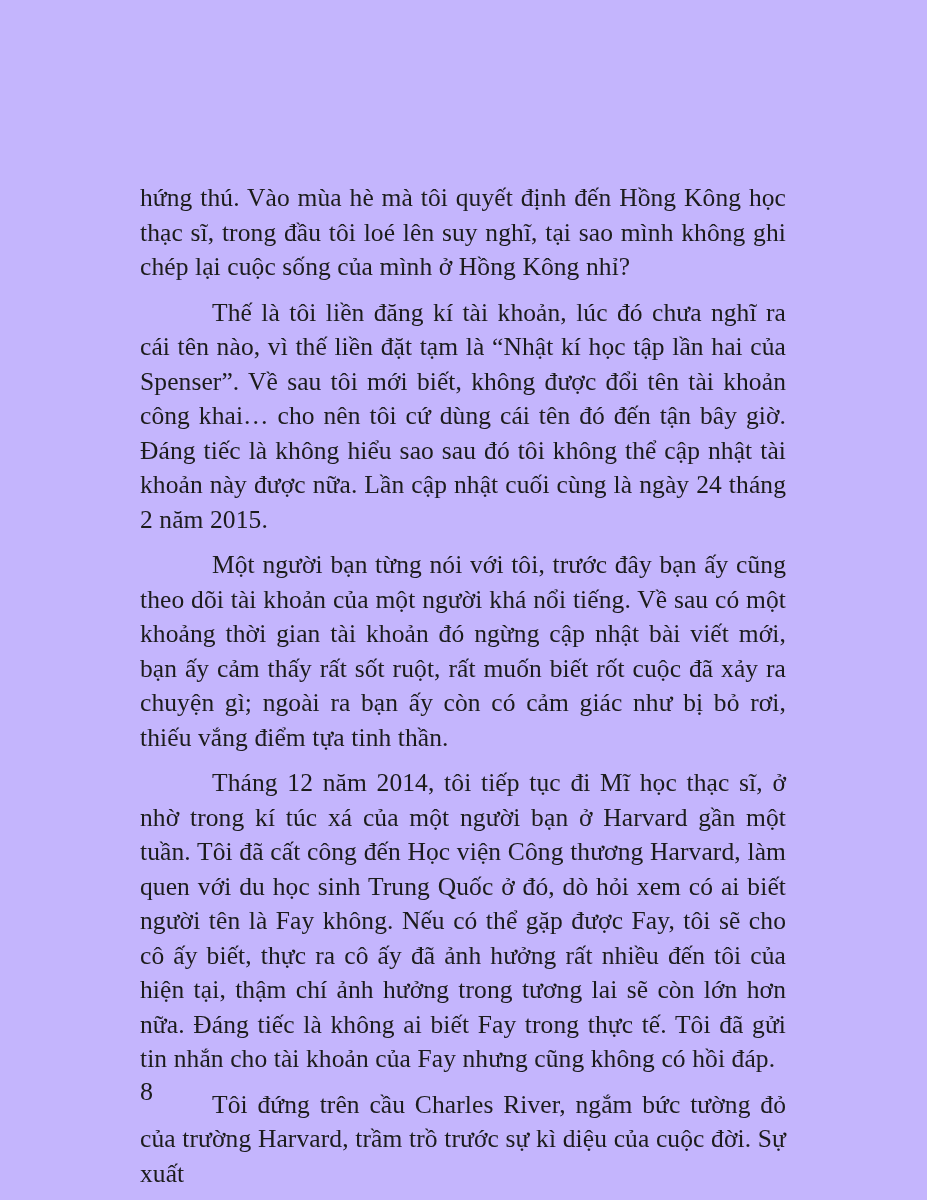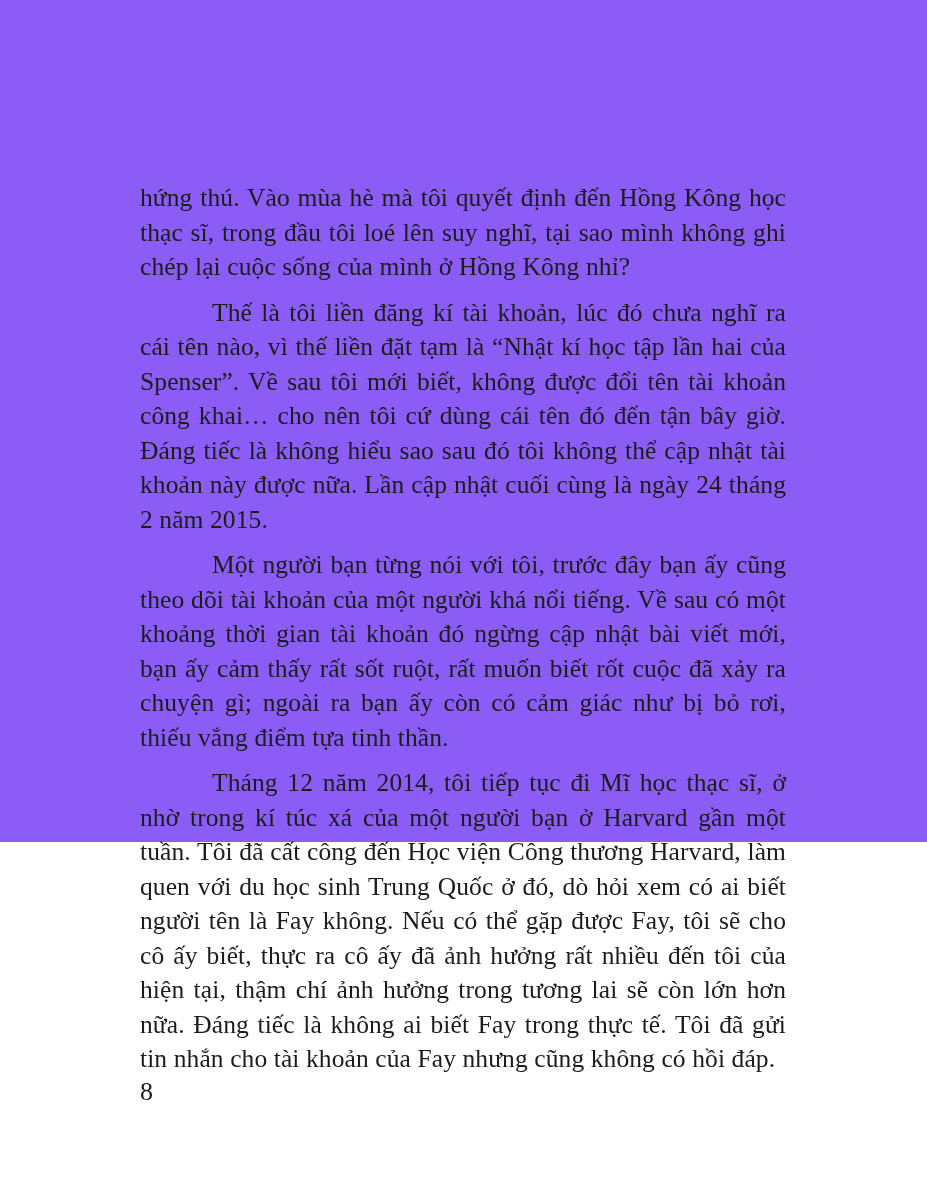--- a/index.html
+++ b/index.html
@@ -13,22 +13,22 @@
     position: relative;
     font-family: "Liberation Serif", "DejaVu Serif", serif;
     color: #1c1c1c;
     overflow: hidden;
   }
   .page {
     position: absolute;
     left: 0;
     top: 0;
     width: 927px;
-    height: 842px;
-    background: #8b5cf6;
+    height: 1200px;
+    background: #c4b5fd;
   }
   .text-block {
     position: absolute;
     left: 140px;
     top: 181px;
     width: 646px;
     font-size: 25.5px;
     line-height: 34.5px;
     text-align: justify;
     letter-spacing: 0.1px;
@@ -51,15 +51,16 @@
 </style>
 </head>
 <body>
 
 <div class="page">
   <main class="text-block">
     <p class="para no-indent">hứng thú. Vào mùa hè mà tôi quyết định đến Hồng Kông học thạc sĩ, trong đầu tôi loé lên suy nghĩ, tại sao mình không ghi chép lại cuộc sống của mình ở Hồng Kông nhỉ?</p>
     <p class="para">Thế là tôi liền đăng kí tài khoản, lúc đó chưa nghĩ ra cái tên nào, vì thế liền đặt tạm là “Nhật kí học tập lần hai của Spenser”. Về sau tôi mới biết, không được đổi tên tài khoản công khai…  cho nên tôi cứ dùng cái tên đó đến tận bây giờ. Đáng tiếc là không hiểu sao sau đó tôi không thể cập nhật tài khoản này được nữa. Lần cập nhật cuối cùng là ngày 24 tháng 2 năm 2015.</p>
     <p class="para">Một người bạn từng nói với tôi, trước đây bạn ấy cũng theo dõi tài khoản của một người khá nổi tiếng. Về sau có một khoảng thời gian tài khoản đó ngừng cập nhật bài viết mới, bạn ấy cảm thấy rất sốt ruột, rất muốn biết rốt cuộc đã xảy ra chuyện gì; ngoài ra bạn ấy còn có cảm giác như bị bỏ rơi, thiếu vắng điểm tựa tinh thần.</p>
     <p class="para">Tháng 12 năm 2014, tôi tiếp tục đi Mĩ học thạc sĩ, ở nhờ trong kí túc xá của một người bạn ở Harvard gần một tuần. Tôi đã cất công đến Học viện Công thương Harvard, làm quen với du học sinh Trung Quốc ở đó, dò hỏi xem có ai biết người tên là Fay không. Nếu có thể gặp được Fay, tôi sẽ cho cô ấy biết, thực ra cô ấy đã ảnh hưởng rất nhiều đến tôi của hiện tại, thậm chí ảnh hưởng trong tương lai sẽ còn lớn hơn nữa. Đáng tiếc là không ai biết Fay trong thực tế. Tôi đã gửi tin nhắn cho tài khoản của Fay nhưng cũng không có hồi đáp.</p>
+    <p class="para">Tôi đứng trên cầu Charles River, ngắm bức tường đỏ của trường Harvard, trầm trồ trước sự kì diệu của cuộc đời. Sự xuất</p>
   </main>
   <div class="page-number">8</div>
 </div>
 
 </body></html>

